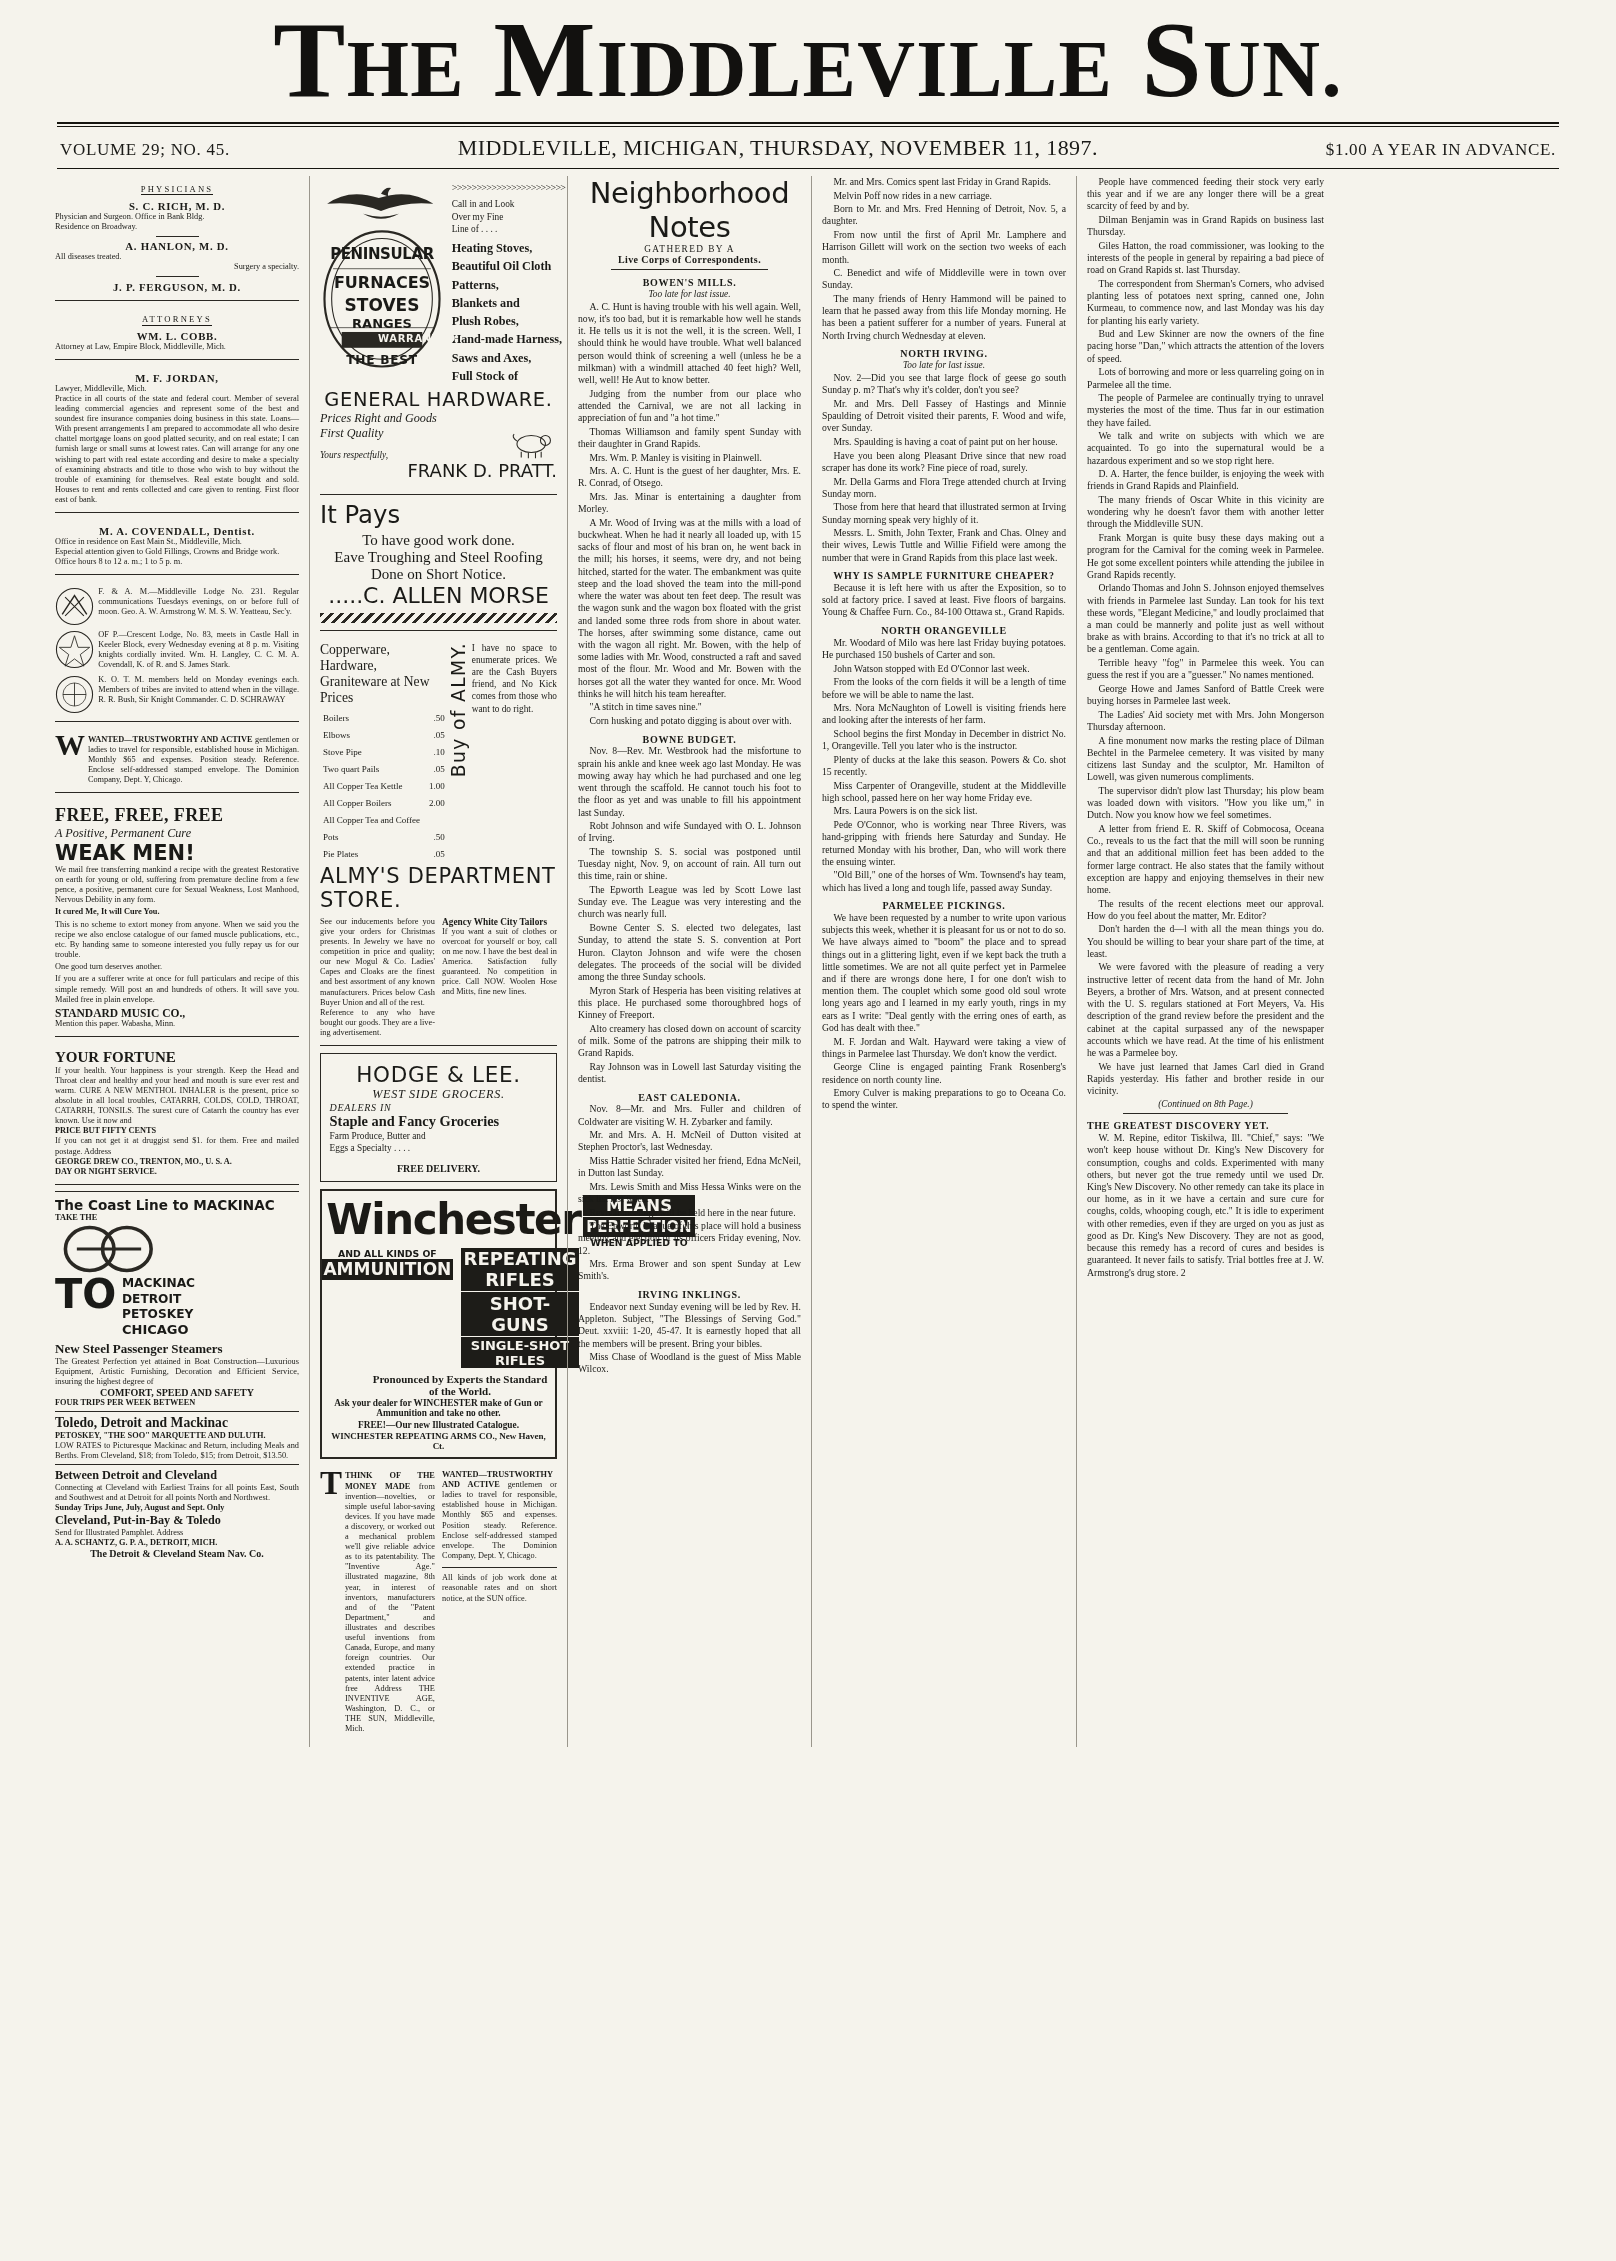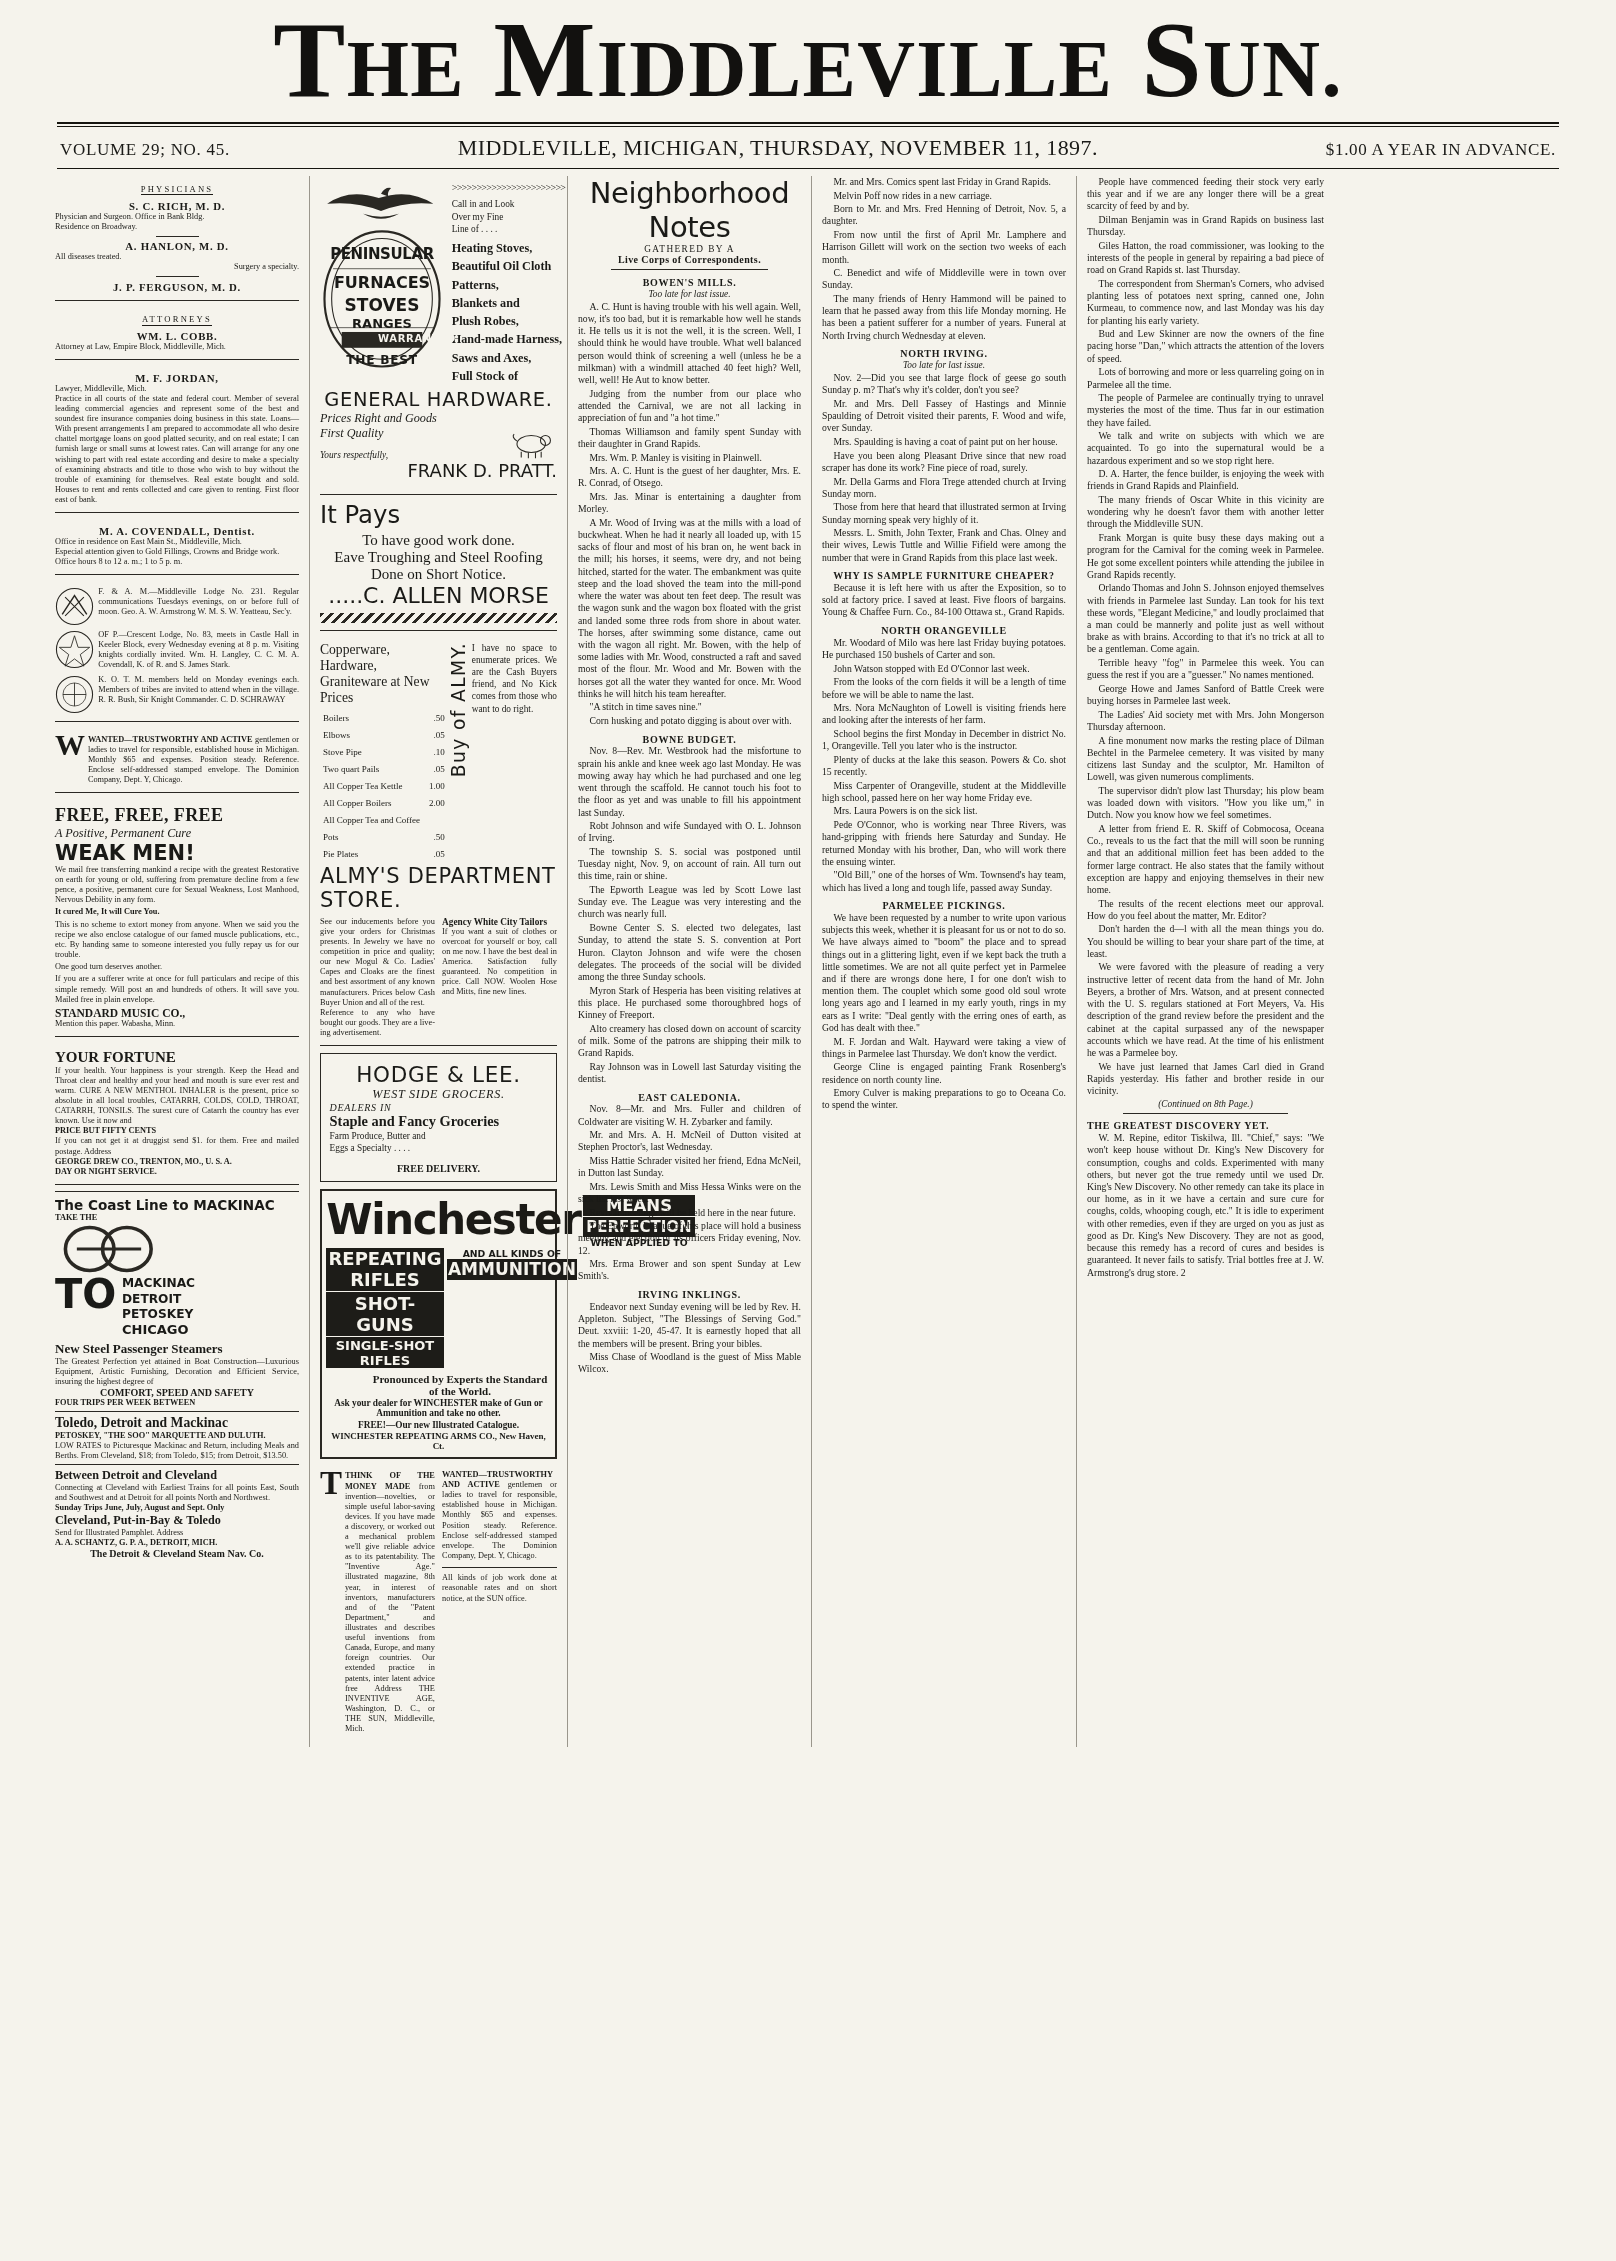--- a/index.html
+++ b/index.html
@@ -394,28 +394,28 @@
           <div style="flex:1 1 64%;padding:4.3px 2.9px 0 4.3px;">
             <div class="winname">Winchester</div>
           </div>
           <div style="flex:1 1 36%;padding:4.3px 4.3px 0 0;">
             <div class="winblk" style="font-size:16.5px;padding:0.7px 2.9px;">MEANS</div>
             <div class="winblk" style="font-size:15px;padding:0.7px 2.9px;margin-top:1.4px;">PERFECTION</div>
             <div style="font:700 9.3px 'DejaVu Sans',sans-serif;text-align:center;">WHEN APPLIED TO</div>
           </div>
         </div>
         <div style="display:flex;align-items:stretch;">
+          <div style="flex:1 1 42%;padding:0 4.3px 2.9px 0;">
+            <div style="font:700 9.3px 'DejaVu Sans',sans-serif;text-align:center;">AND ALL KINDS OF</div>
+            <div class="winblk" style="font-size:17px;padding:0.7px 1.4px;">AMMUNITION</div>
+          </div>
           <div style="flex:1 1 58%;padding:0 2.9px 2.9px 4.3px;">
             <div class="winblk" style="font-size:18px;padding:0.7px 2.2px;">REPEATING RIFLES</div>
             <div class="winblk" style="font-size:18px;padding:0.7px 2.2px;margin-top:1.4px;">SHOT-GUNS</div>
             <div class="winblk" style="font-size:13px;padding:0.7px 2.2px;margin-top:1.4px;">SINGLE-SHOT RIFLES</div>
-          </div>
-          <div style="flex:1 1 42%;padding:0 4.3px 2.9px 0;">
-            <div style="font:700 9.3px 'DejaVu Sans',sans-serif;text-align:center;">AND ALL KINDS OF</div>
-            <div class="winblk" style="font-size:17px;padding:0.7px 1.4px;">AMMUNITION</div>
           </div>
         </div>
         <div style="padding:1.4px 5.7px 5.7px 5.7px;">
           <div class="ctr fat" style="font-size:11px;margin-left:43px;">Pronounced by Experts the Standard of the World.</div>
           <div class="ctr fat" style="font-size:9.3px;margin-top:1.4px;">Ask your dealer for WINCHESTER make of Gun or Ammunition and take no other.</div>
           <div class="ctr fat" style="font-size:9.3px;margin-top:1.4px;">FREE!—Our new Illustrated Catalogue.</div>
           <div class="ctr fat" style="font-size:9px;margin-top:1.4px;">WINCHESTER REPEATING ARMS CO., New Haven, Ct.</div>
         </div>
       </div>
 

